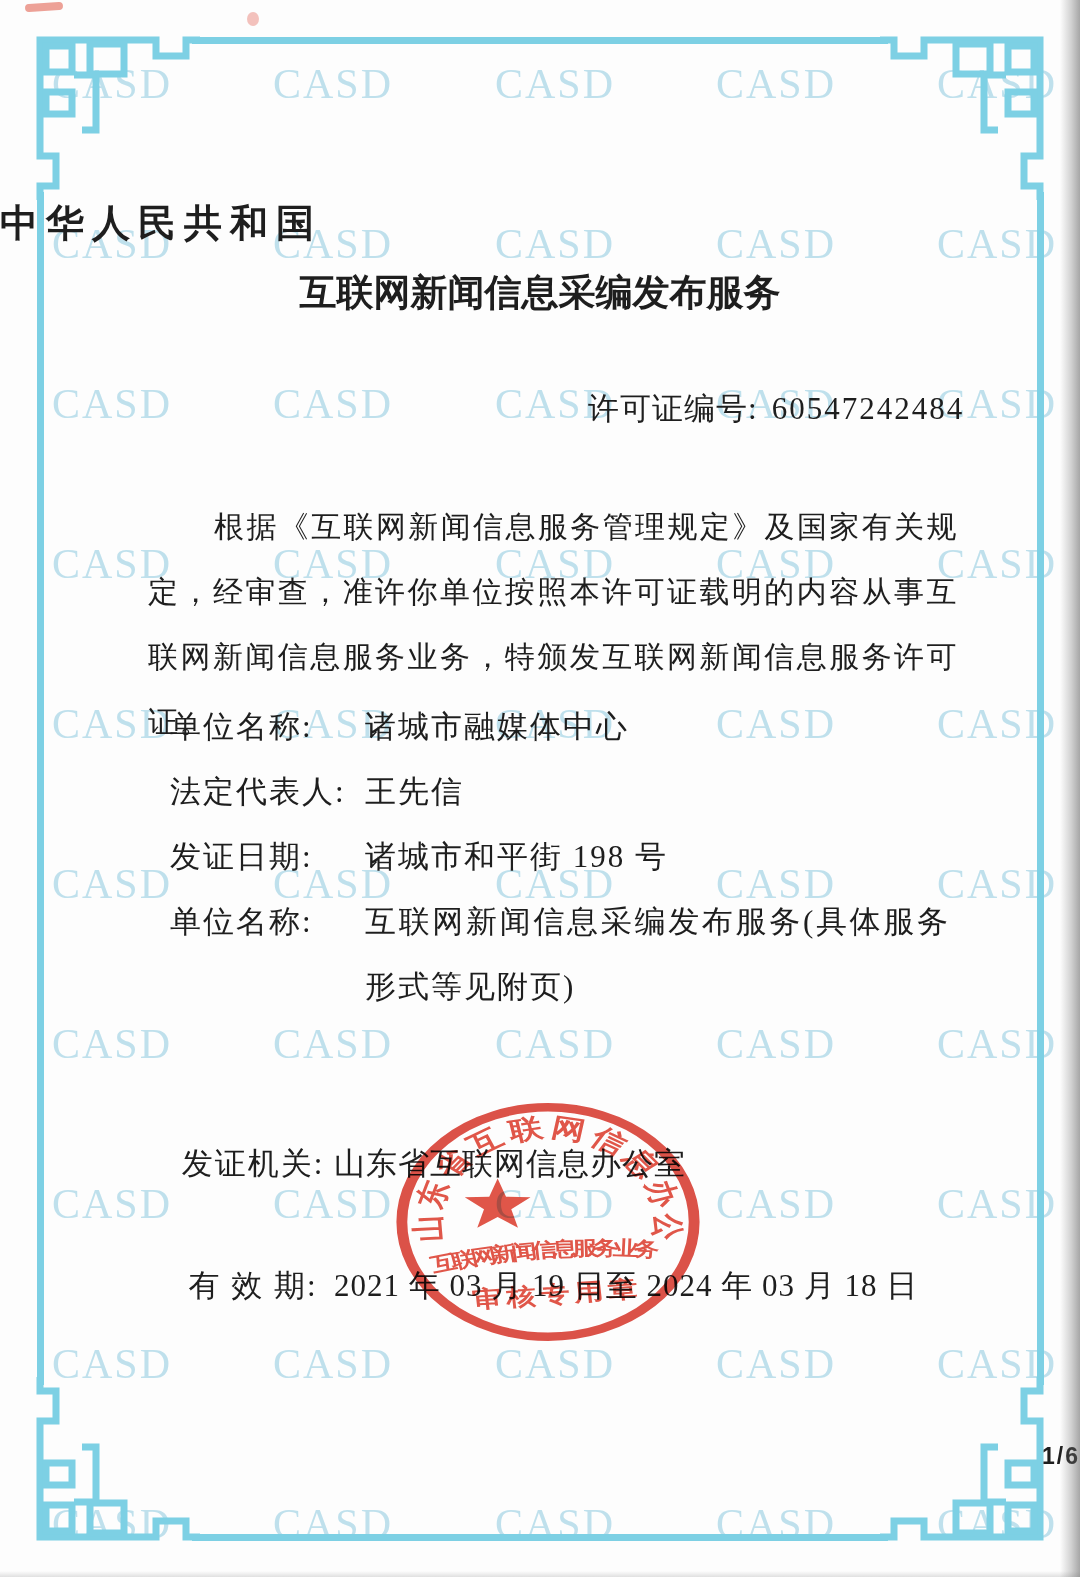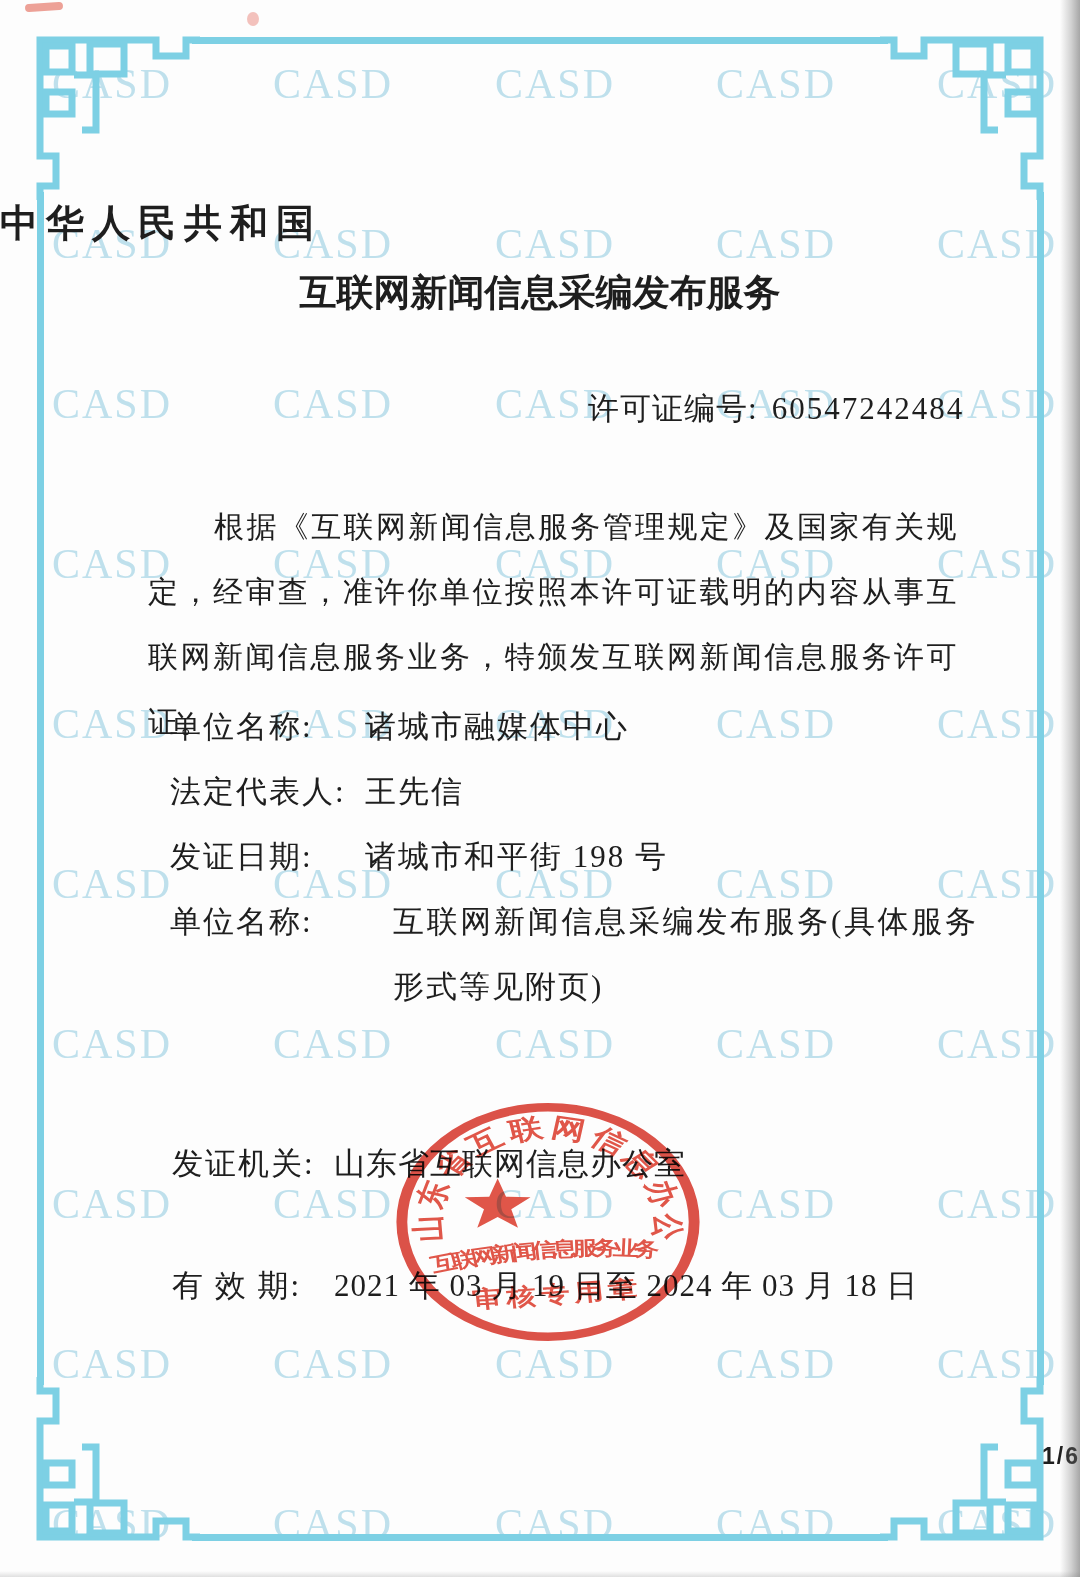--- a/index.html
+++ b/index.html
@@ -54,23 +54,23 @@
     font-size:30px;line-height:65px;letter-spacing:1.5px;
     text-indent:66px;text-align:justify;margin:8px;
   }
   .fields{
     position:absolute;top:694px;left:170px;right:130px;
     font-size:31px;line-height:65px;
   }
   .f-row{white-space:nowrap;}
   .f-label{display:inline-block;width:195px;letter-spacing:2px;white-space:nowrap;vertical-align:top;}
   .f-value{display:inline-block;letter-spacing:2px;vertical-align:top;}
-  .f-value.wrap{width:585px;white-space:normal;text-align:justify;margin-left:28px;}
+  .f-value.wrap{width:585px;white-space:normal;text-align:justify;}
   .issue-row{position:absolute;left:172px;font-size:31px;white-space:nowrap;}
-  .i-label{display:inline-block;width:162px;letter-spacing:2px;}
+  .i-label{display:inline-block;width:162px;letter-spacing:2px;text-align:center;}
   .i-value{letter-spacing:1px;}
   .ir-1{top:1143px;}
   .ir-2{top:1204px;}
   .ir-3{top:1265px;}
   .page-num{
     position:absolute;top:1443px;left:0;right:0;text-align:right;
     font-family:"Liberation Sans", sans-serif;
     font-size:23px;font-weight:bold;letter-spacing:2px;
   }
   

